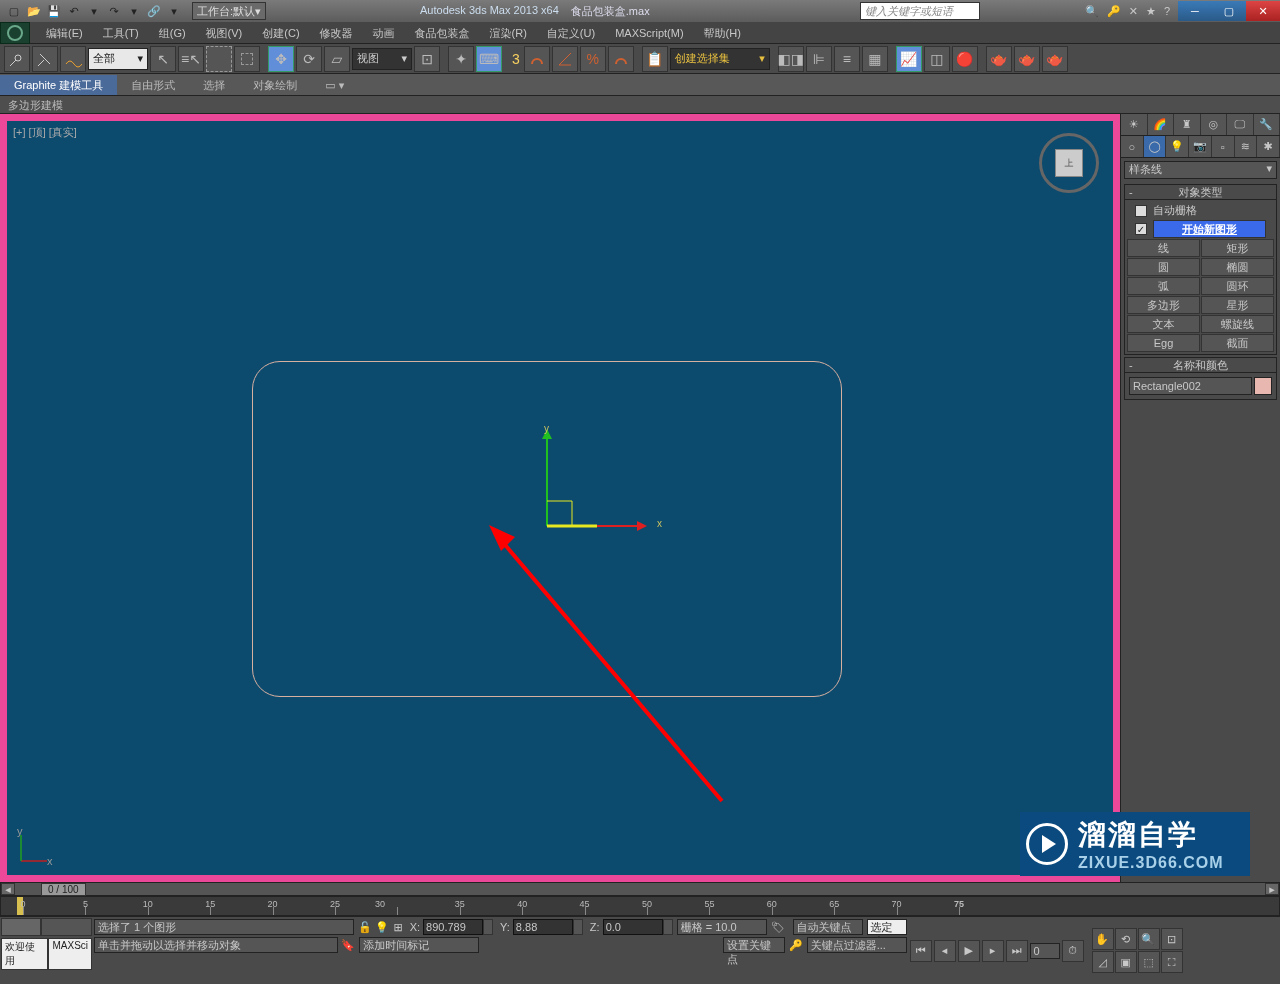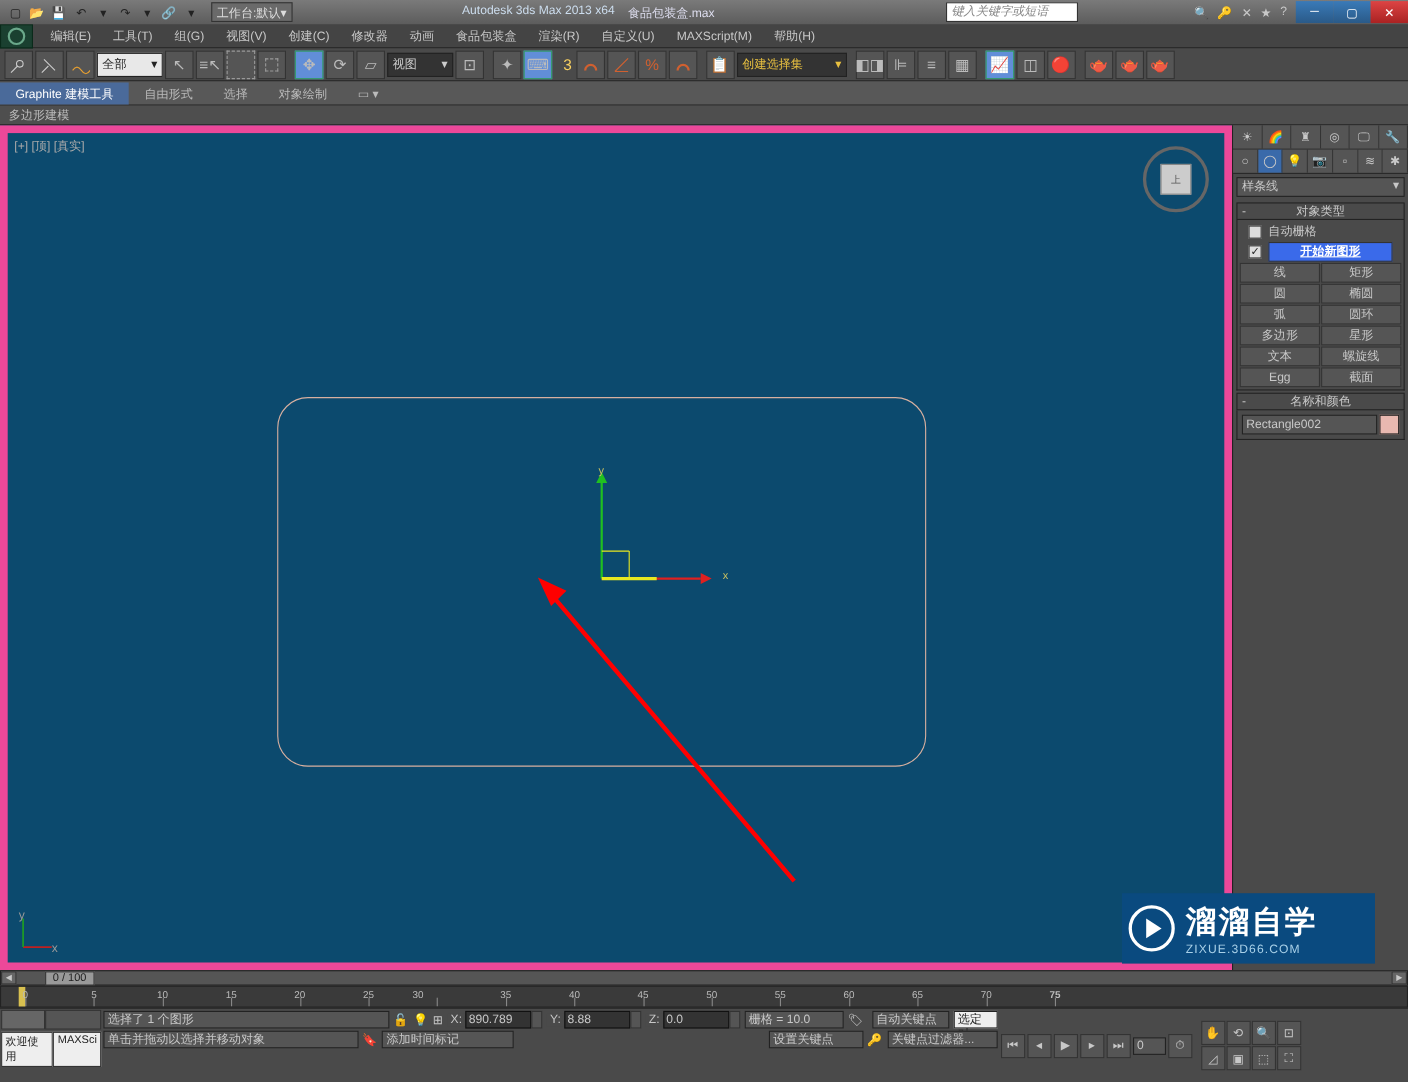--- a/index.html
+++ b/index.html
@@ -91,21 +91,21 @@
 .coordbox .sp { width:10px; height:16px; background:#555; border:1px solid #333; display:flex; flex-direction:column;}
 .statusright { width:400px; display:flex; align-items:center; gap:2px; padding:2px;}
 .navbtn { width:22px; height:22px; background:#555; border:1px solid #333; display:flex; align-items:center; justify-content:center;}
 
 
 .watermark { position:absolute; right:30px; bottom:108px; width:230px; height:64px; background:#0a4a7f; display:flex; align-items:center; padding:6px; gap:10px; z-index:50;}
 .watermark .play { width:42px; height:42px; border:3px solid #fff; border-radius:50%; display:flex; align-items:center; justify-content:center;}
 .watermark .play .tri { width:0; height:0; border-left:14px solid #fff; border-top:9px solid transparent; border-bottom:9px solid transparent; margin-left:4px;}
 .watermark .txt { display:flex; flex-direction:column; color:#fff;}
 .watermark .big { font-size:28px; font-weight:bold; letter-spacing:2px;}
-.watermark .small { font-size:11px; letter-spacing:1px; color:#a8d0e8;}
+.watermark .small { font-size:16px; letter-spacing:1px; color:#a8d0e8;font-weight:bold;}
 
 svg { display:block;}
 </style>
 </head>
 <body>
 
 <div class="titlebar">
   <div class="qat">
     <div class="qbtn">▢</div>
     <div class="qbtn">📂</div>
@@ -428,21 +428,21 @@
         <span>🏷</span>
         <div style="flex:1"></div>
         <div class="sin" style="width:70px;">自动关键点</div>
         <div class="sin" style="width:40px; background:#eee; color:#222;">选定对</div>
       </div>
       <div class="statusline">
         <div class="sin" style="flex:1; max-width:540px;">单击并拖动以选择并移动对象</div>
         <span>🔖</span>
         <div class="sin" style="width:120px;">添加时间标记</div>
         <div style="flex:1"></div>
-        <div class="sin" style="width:86px;">设置关键点</div>
+        <div class="sin" style="width:62px;">设置关键点</div>
         <span>🔑</span>
         <div class="sin" style="width:100px;">关键点过滤器...</div>
       </div>
     </div>
     <div class="statusright">
       <div class="navbtn">⏮</div>
       <div class="navbtn">◂</div>
       <div class="navbtn">▶</div>
       <div class="navbtn">▸</div>
       <div class="navbtn">⏭</div>

